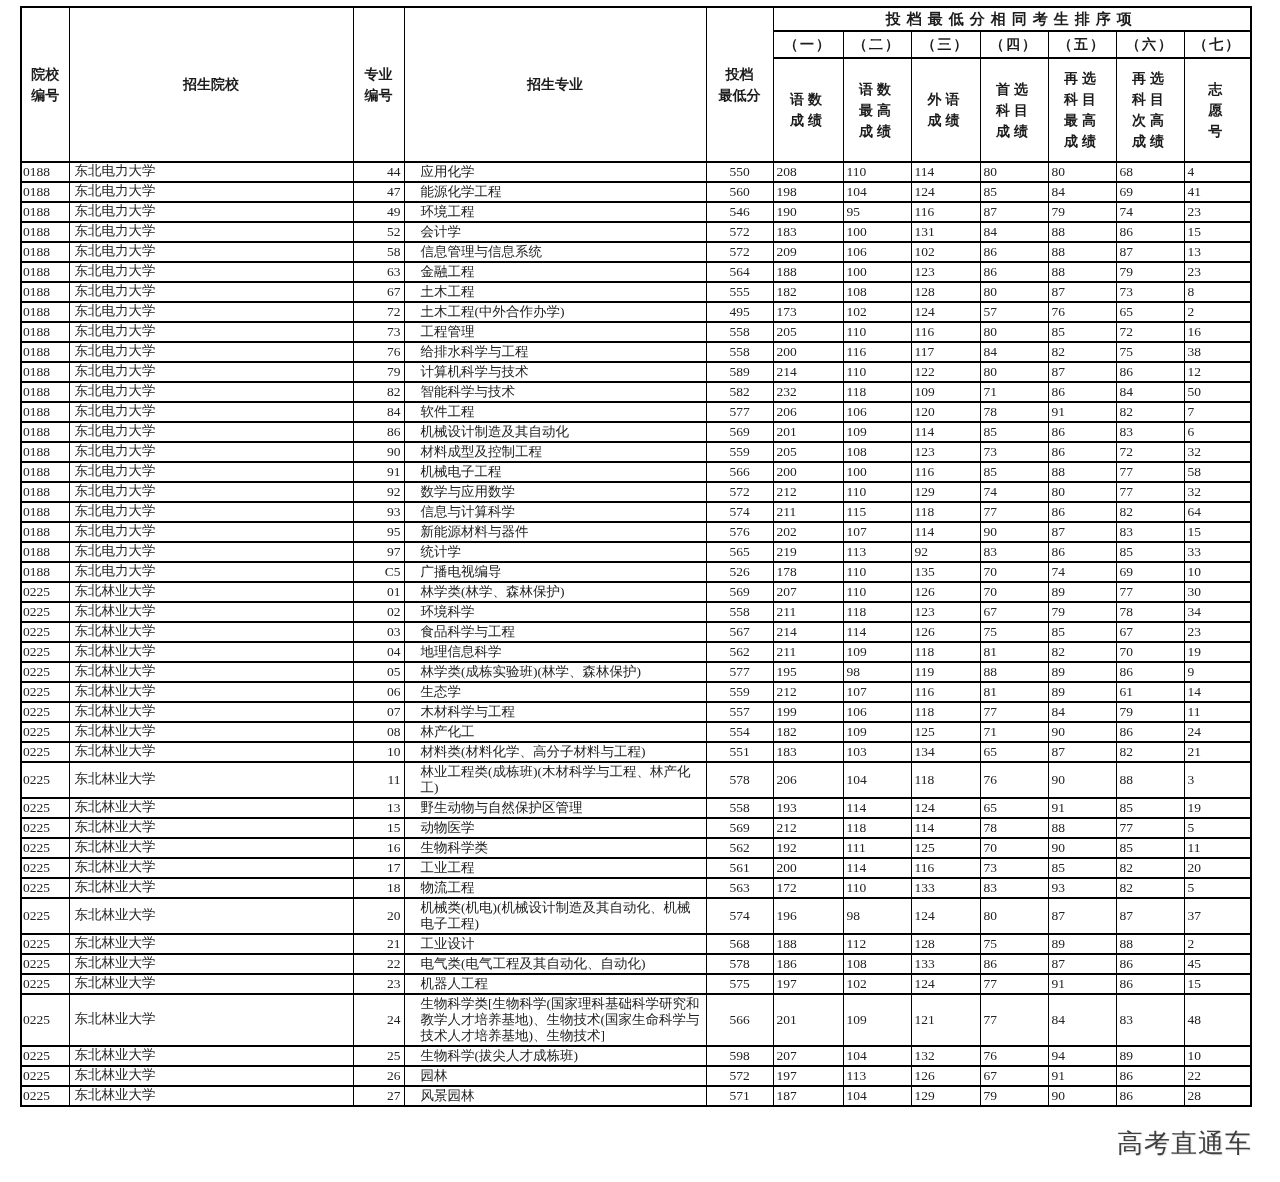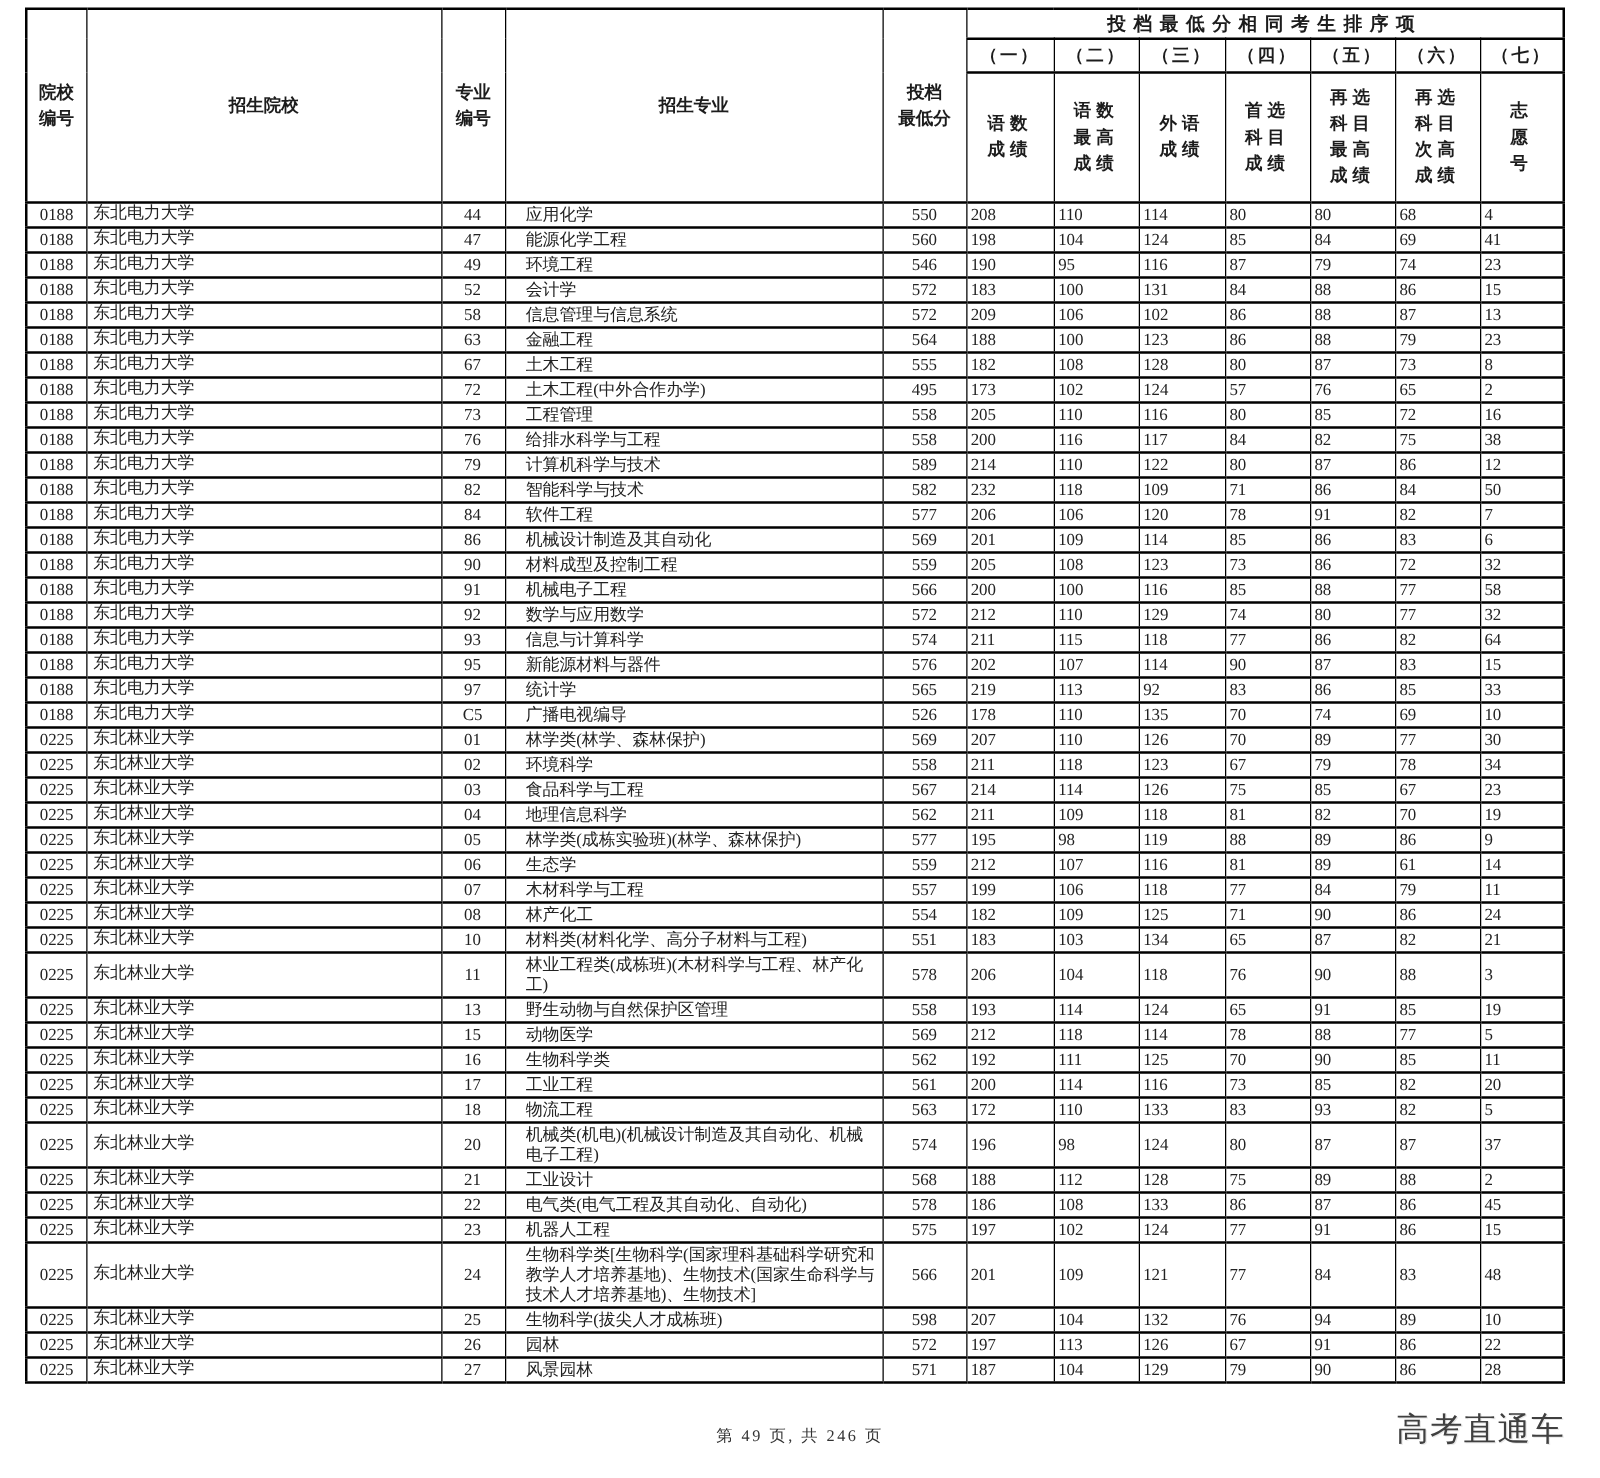--- a/index.html
+++ b/index.html
@@ -42,23 +42,23 @@
   tr.h3 th { letter-spacing: 4px; line-height: 21px; }
 
   tbody tr { height: 17px; }
   tbody td {
     font-size: 13.5px;
     line-height: 16px;
     padding: 1px 3px;
     vertical-align: middle;
     color: #222;
   }
-  td.c0 { text-align: center; padding: 1px 1px; }
+  td.c0 { text-align: left; padding: 1px 1px; }
   td.c1 { text-align: left; padding-left: 5px; font-family: Liberation Mono, monospace; }
-  td.c2 { text-align: center; padding-left: 2px; }
+  td.c2 { text-align: right; padding-left: 2px; }
   td.c3 { text-align: left; padding-left: 16px; }
   td.c4 { text-align: center; }
   td.c5, td.c6, td.c7, td.c8, td.c9, td.c10, td.c11 { text-align: left; padding-left: 3px; }
 
   .footer {
     position: absolute; left: 0; top: 1140px; width: 1280px;
     text-align: center; font-size: 13px; color: #333;
     letter-spacing: 2px;
   }
   .watermark {
@@ -745,17 +745,14 @@
           <td class="c6" data-name="cell-rank-2">104</td>
           <td class="c7" data-name="cell-rank-3">129</td>
           <td class="c8" data-name="cell-rank-4">79</td>
           <td class="c9" data-name="cell-rank-5">90</td>
           <td class="c10" data-name="cell-rank-6">86</td>
           <td class="c11" data-name="cell-rank-7">28</td>
         </tr>
       </tbody>
   </table>
 
-  <div class="footer" data-name="page-footer">
-    <span data-name="page-indicator">第 49 页, 共 246 页</span>
-  </div>
   <div class="watermark" data-name="watermark">高考直通车</div>
 </div>
 
 </body></html>

